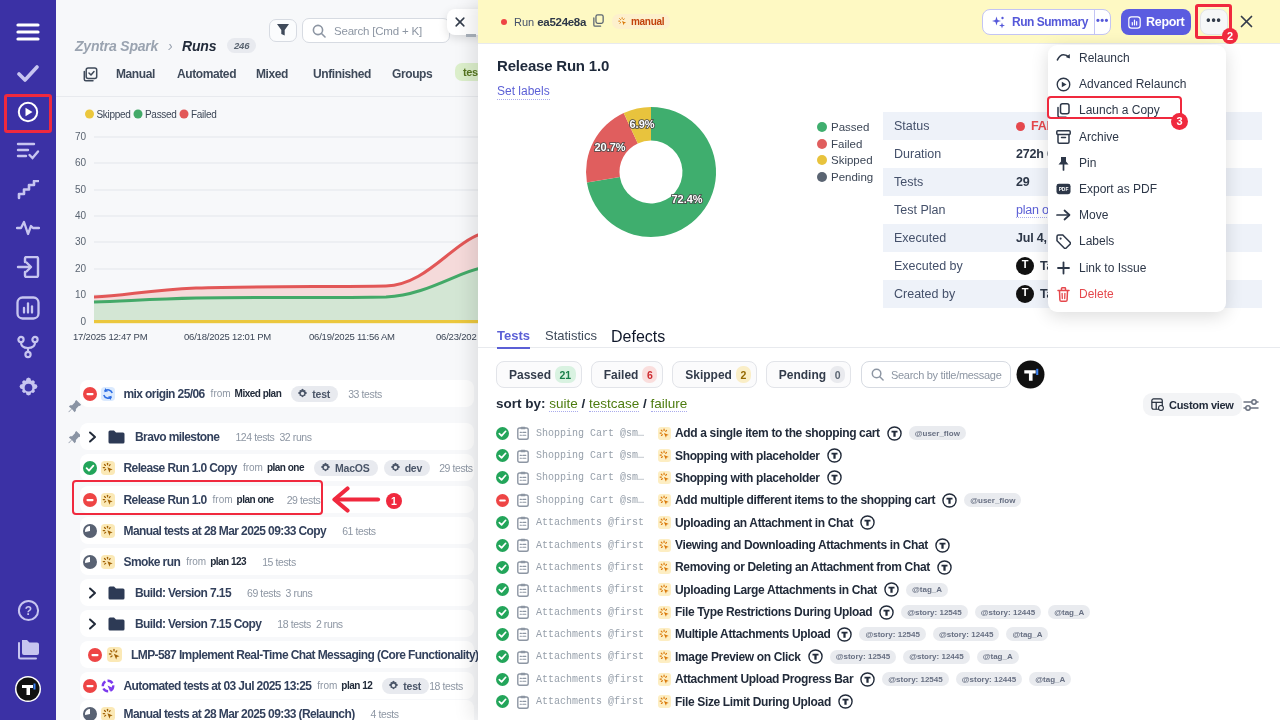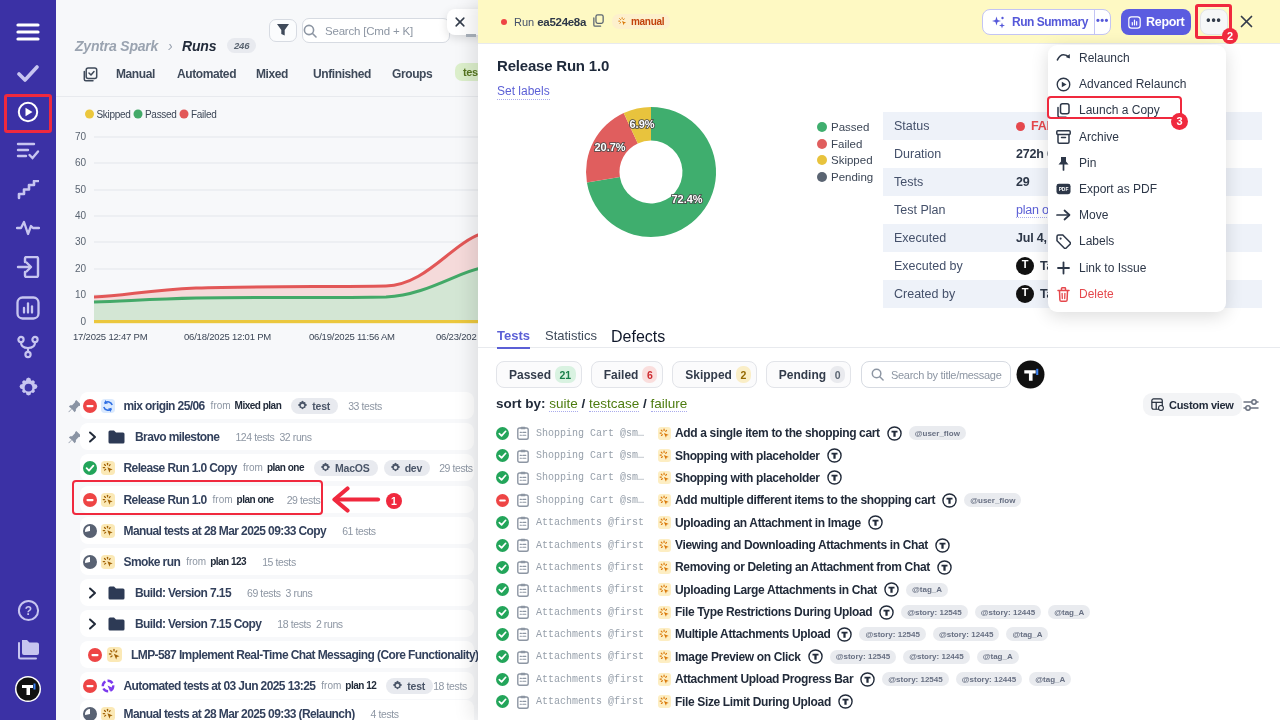--- a/index.html
+++ b/index.html
@@ -54,21 +54,21 @@
 <div id="leftpanel">
   <div class="crumbs">
     <span style="color:#9aa3b0;font-weight:700">Zyntra Spark</span>
     <span style="color:#9aa3b0;margin:0 6px">›</span>
     <span style="color:#222b3a;font-weight:700">Runs</span>
     <span style="background:#e8eaef;color:#5b6572;font-size:9.5px;font-weight:700;border-radius:8px;padding:2px 7px;position:relative;top:-2px;margin-left:7px">246</span>
   </div>
   <button style="position:absolute;left:213px;top:19px;width:28px;height:23px;border:1px solid #d7dbe2;border-radius:7px;background:#fbfcfd"><svg width="14" height="14" viewBox="0 0 14 14" style="margin-top:1px">
           <path d="M1 1 L13 1 L8.7 7 L8.7 12.5 L5.3 11 L5.3 7 Z" fill="#3f4a5a"></path>
         </svg></button>
-  <div style="position:absolute;left:246px;top:18px;width:148px;height:25px;border:1px solid #d7dbe2;border-radius:7px;background:#fff;display:flex;align-items:center;color:#8d96a3;font-size:11.5px;letter-spacing:-0.2px">
+  <div style="position:absolute;left:246px;top:18px;width:148px;height:25px;border:1px solid #d7dbe2;border-radius:7px;background:#fff;display:flex;align-items:center;padding-left:9px;color:#8d96a3;font-size:11.5px;letter-spacing:-0.2px">
     <svg width="14" height="14" viewBox="0 0 14 14" style="margin-right:8px">
           <circle cx="6" cy="6" r="4.6" stroke="#8d96a3" stroke-width="1.6" fill="none"></circle>
           <line x1="9.5" y1="9.5" x2="13" y2="13" stroke="#8d96a3" stroke-width="1.6" stroke-linecap="round"></line>
         </svg>
     Search [Cmd + K]
   </div>
 
   <div style="position:absolute;left:391px;top:9px;width:40px;height:26px;background:#fff;border-radius:8px;box-shadow:0 3px 10px rgba(0,0,0,.13);z-index:3;display:flex;align-items:center;padding-left:8px">
     <svg width="10" height="10" viewBox="0 0 13 13">
           <g stroke="#333c4b" stroke-width="2" stroke-linecap="round">
@@ -140,21 +140,21 @@
   </svg>
 
   <div id="runs">
     <svg class="pin" style="position:absolute;left:12px;top:399px" width="14" height="14" viewBox="0 0 16 16">
           <path d="M9.5 1 L15 6.5 L13.5 8 L12.5 7.8 L9 11.3 L9 13.5 L7.5 15 L4.5 11.5 L1 15 L0.5 14.5 L4 11 L1 8.5 L2.5 7 L4.7 7 L8.2 3.5 L8 2.5 Z" fill="#8a94a4"></path>
         </svg>
     <svg class="pin" style="position:absolute;left:12px;top:430px" width="14" height="14" viewBox="0 0 16 16">
           <path d="M9.5 1 L15 6.5 L13.5 8 L12.5 7.8 L9 11.3 L9 13.5 L7.5 15 L4.5 11.5 L1 15 L0.5 14.5 L4 11 L1 8.5 L2.5 7 L4.7 7 L8.2 3.5 L8 2.5 Z" fill="#8a94a4"></path>
         </svg>
 
-    <div class="runrow" style="top:392px">
+    <div class="runrow" style="top:380px">
       <svg style="margin-left:3px;flex-shrink:0" width="14" height="14" viewBox="0 0 14 14">
             <circle cx="7" cy="7" r="7" fill="#ee4545"></circle>
             <rect x="3.4" y="5.9" width="7.2" height="2.3" rx="1.1" fill="#fff"></rect>
           </svg>
       <svg style="margin-left:3.5px;flex-shrink:0" width="14" height="14" viewBox="0 0 15 15">
             <rect width="15" height="15" rx="4" fill="#dbeafe"></rect>
             <g stroke="#2f6fe4" stroke-width="1.7" fill="none">
               <path d="M12 6.4 A4.9 4.9 0 0 0 3.9 4.4"></path>
               <path d="M3 8.6 A4.9 4.9 0 0 0 11.1 10.6"></path>
             </g>
@@ -319,21 +319,21 @@
 
     <div class="runrow" style="top:672px">
       <svg style="margin-left:3px;flex-shrink:0" width="14" height="14" viewBox="0 0 14 14">
             <circle cx="7" cy="7" r="7" fill="#ee4545"></circle>
             <rect x="3.4" y="5.9" width="7.2" height="2.3" rx="1.1" fill="#fff"></rect>
           </svg>
       <svg style="margin-left:3.5px;flex-shrink:0" width="14" height="14" viewBox="0 0 15 15">
             <circle cx="7.5" cy="7.5" r="5.6" stroke="#7c3aed" stroke-width="2.6" fill="none" stroke-dasharray="6 2.4"></circle>
             <path d="M7 7 L13.4 9.8 L10.5 10.5 L9.8 13.4 Z" fill="#7c3aed"></path>
           </svg>
-      <span style="margin-left:9px">Automated tests at 03 Jun 2025 13:25</span>
+      <span style="margin-left:9px">Automated tests at 03 Jul 2025 13:25</span>
       <span class="fr">from</span>
           <span class="pl">plan 12</span>
       <span class="gchip" style="margin-left:10px"><svg width="11" height="11" viewBox="0 0 24 24">
               <path fill="#4a5568" d="M12 1.5l2.1 1 .6 2.3 2.3-.6 1.7 1.7-.6 2.3 2.3.6 1 2.1-1 2.1-2.3.6.6 2.3-1.7 1.7-2.3-.6-.6 2.3-2.1 1-2.1-1-.6-2.3-2.3.6-1.7-1.7.6-2.3-2.3-.6-1-2.1 1-2.1 2.3-.6-.6-2.3 1.7-1.7 2.3.6.6-2.3z"></path>
               <circle cx="12" cy="12" r="3.6" fill="#e8eaef"></circle>
             </svg>test</span>
       <span class="cnt" style="">18 tests</span>
     </div>
 
     <div class="runrow" style="top:700px">
@@ -732,21 +732,21 @@
             <rect width="15" height="15" rx="3.5" fill="#fdeec3"></rect>
             <path d="M6.8 6.8 L12.5 9.2 L9.9 9.9 L9.2 12.5 Z" fill="#d97706"></path>
             <g stroke="#d97706" stroke-width="1.3" stroke-linecap="round">
               <line x1="7" y1="2.4" x2="7" y2="3.9"></line>
               <line x1="3.7" y1="3.7" x2="4.8" y2="4.8"></line>
               <line x1="2.4" y1="7" x2="3.9" y2="7"></line>
               <line x1="3.9" y1="9.8" x2="5" y2="8.9"></line>
               <line x1="9.8" y1="3.9" x2="8.9" y2="5"></line>
             </g>
           </svg>
-          <span class="ttl">Uploading an Attachment in Image</span>
+          <span class="ttl">Uploading an Attachment in Chat</span>
           <svg style="margin-left:7px;flex-shrink:0" width="15" height="15" viewBox="0 0 16 16">
             <circle cx="8" cy="8" r="7" stroke="#222b3a" stroke-width="1.5" fill="none"></circle>
             <path d="M4.8 5 L11.2 5 L11.2 6.8 L9.2 6.8 L9.2 11.5 L6.8 11.5 L6.8 6.8 L4.8 6.8 Z" fill="#222b3a"></path>
           </svg>
         </div>
     <div class="trow" style="top:533.9px">
           <svg style="margin-left:18px;flex-shrink:0" width="13" height="13" viewBox="0 0 14 14">
             <circle cx="7" cy="7" r="7" fill="#23a55a"></circle>
             <path d="M3.6 7.2 L6 9.6 L10.4 4.6" stroke="#fff" stroke-width="1.8" fill="none" stroke-linecap="round" stroke-linejoin="round"></path>
           </svg>

